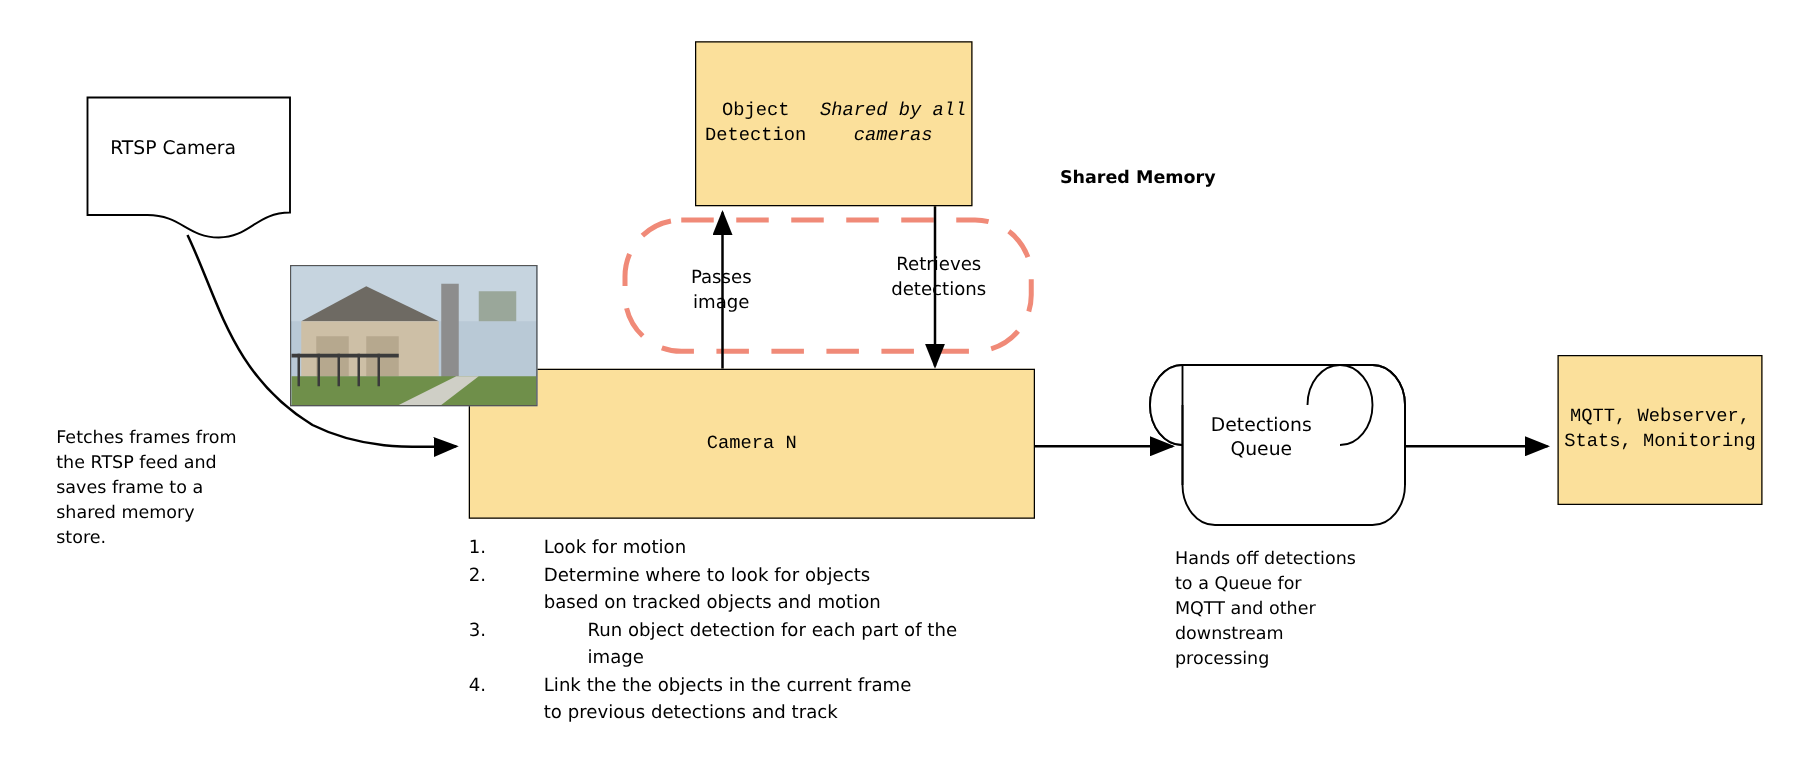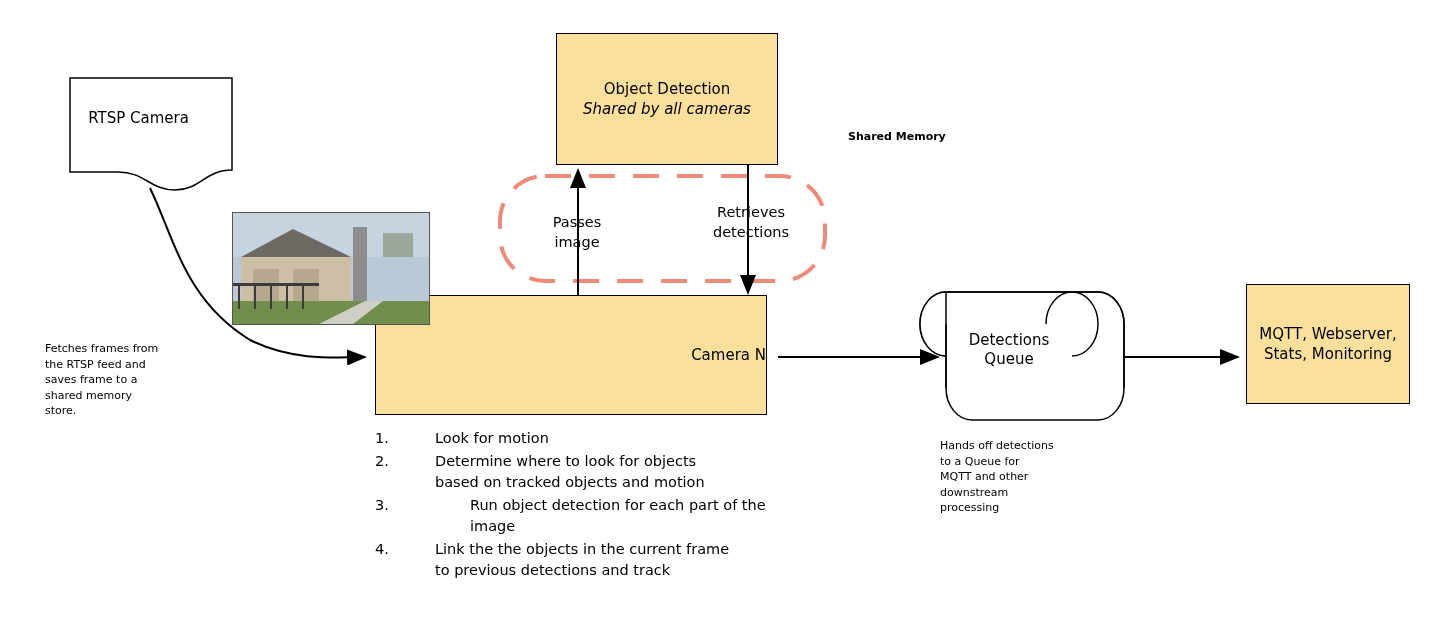--- a/index.html
+++ b/index.html
@@ -17,37 +17,37 @@
     overflow: hidden;
   }
   .node {
     position: absolute;
     box-sizing: border-box;
   }
   .box {
     background: #fbe09b;
     border: 1.5px solid #000000;
     display: flex;
-    flex-direction: column;
     align-items: center;
     justify-content: center;
     text-align: center;
+    font-family: Liberation Mono, monospace;
   }
   .box .title {
     font-size: 15px;
     line-height: 1.35;
   }
   .box .subtitle {
     font-size: 15px;
     font-style: italic;
     line-height: 1.35;
   }
   .note {
     position: absolute;
-    font-size: 11px;
+    font-size: 14px;
     line-height: 1.42;
     white-space: pre-line;
   }
   .note .note-title {
     font-weight: bold;
     display: block;
   }
   svg.layer {
     position: absolute;
     left: 0;
@@ -130,21 +130,21 @@
 
   <div class="node" style="left:70px; top:108px; width:137px; text-align:center;">
     <span style="font-size:15px;">RTSP Camera</span>
   </div>
 
   <div class="node box" style="left:556px; top:33px; width:222px; height:132px;">
     <div class="title">Object Detection</div>
     <div class="subtitle">Shared by all cameras</div>
   </div>
 
-  <div class="node box" style="left:375px; top:295px; width:392px; height:120px;align-items:flex-end;">
+  <div class="node box" style="left:375px; top:295px; width:453px; height:120px;">
     <div class="title">Camera N</div>
   </div>
 
   <div class="camimg" style="left:232px; top:212px; width:196px; height:111px;">
     <svg width="196" height="111" viewBox="0 0 196 111">
       <rect x="0" y="0" width="196" height="111" fill="#b9c9d6"></rect>
       <rect x="0" y="0" width="196" height="44" fill="#c6d4df"></rect>
       <polygon points="8,44 60,16 118,44" fill="#6e6a63"></polygon>
       <rect x="8" y="44" width="110" height="44" fill="#cdbfa6"></rect>
       <rect x="20" y="56" width="26" height="32" fill="#b6a88e"></rect>

